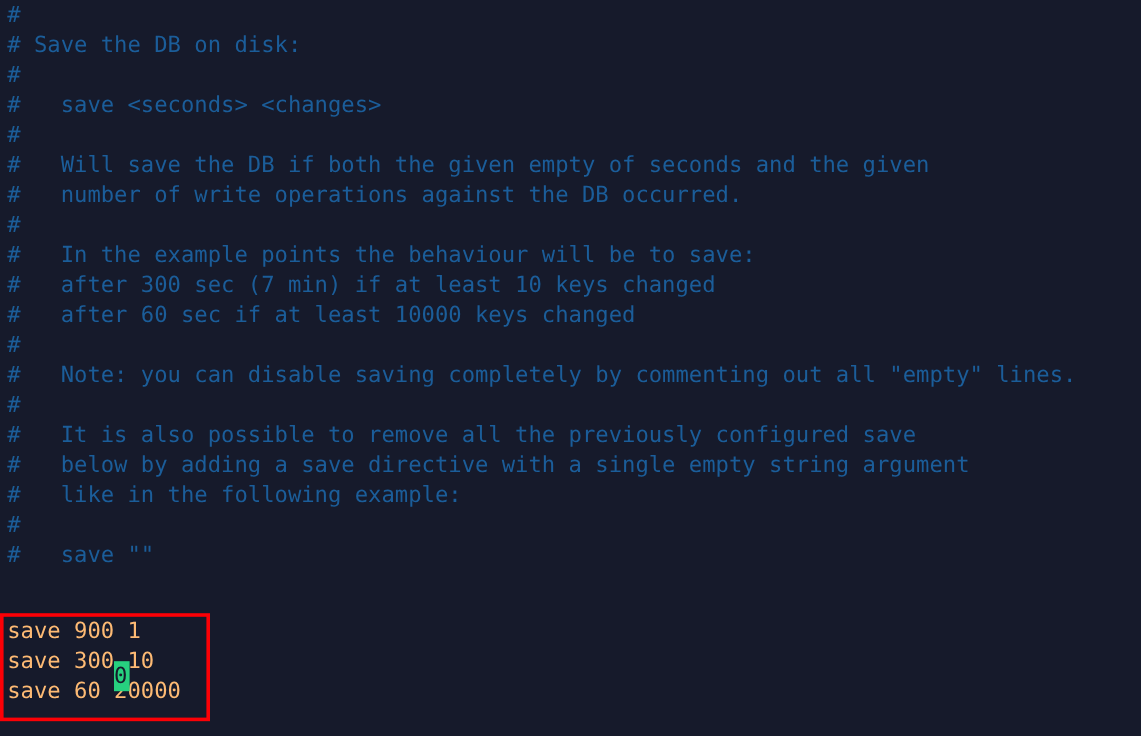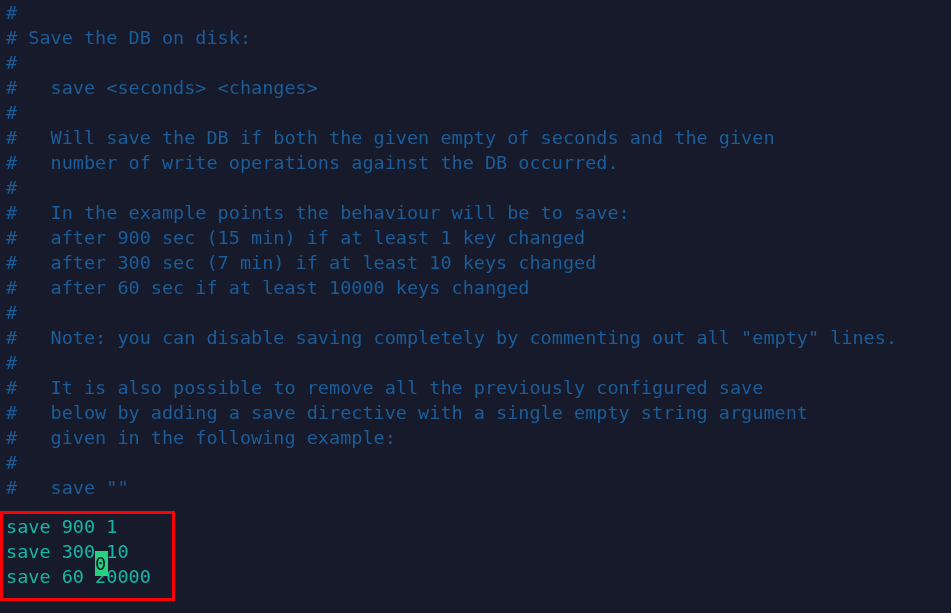--- a/index.html
+++ b/index.html
@@ -52,21 +52,21 @@
     background: #161a2b;
     overflow: visible;
   }
   #save-lines-overflow {
     position: absolute;
     left: 6px;
     top: 514px;
     z-index: 1;
   }
   #save-lines-overflow .line {
-    color: #14b8a6;
+    color: #fdba74;
   }
   .cursor-block {
     position: absolute;
     left: 95px;
     top: 551px;
     width: 13px;
     height: 25px;
     background: #27d17f;
     z-index: 3;
   }
@@ -93,29 +93,28 @@
   <div class="code-area">
     <div class="line comment">#</div>
     <div class="line comment"># Save the DB on disk:</div>
     <div class="line comment">#</div>
     <div class="line comment">#   save &lt;seconds&gt; &lt;changes&gt;</div>
     <div class="line comment">#</div>
     <div class="line comment">#   Will save the DB if both the given empty of seconds and the given</div>
     <div class="line comment">#   number of write operations against the DB occurred.</div>
     <div class="line comment">#</div>
     <div class="line comment">#   In the example points the behaviour will be to save:</div>
-    <div class="line comment">#   after 900 sec (15 min) if at least 1 key changed</div>
     <div class="line comment">#   after 300 sec (7 min) if at least 10 keys changed</div>
     <div class="line comment">#   after 60 sec if at least 10000 keys changed</div>
     <div class="line comment">#</div>
     <div class="line comment">#   Note: you can disable saving completely by commenting out all "empty" lines.</div>
     <div class="line comment">#</div>
     <div class="line comment">#   It is also possible to remove all the previously configured save</div>
     <div class="line comment">#   below by adding a save directive with a single empty string argument</div>
-    <div class="line comment">#   given in the following example:</div>
+    <div class="line comment">#   like in the following example:</div>
     <div class="line comment">#</div>
     <div class="line comment">#   save ""</div>
   </div>
 
   <div id="save-lines-overflow">
     <div class="line directive">save 900 1</div>
     <div class="line directive">save 300 10</div>
     <div class="line directive">save 60 20000</div>
   </div>
 

